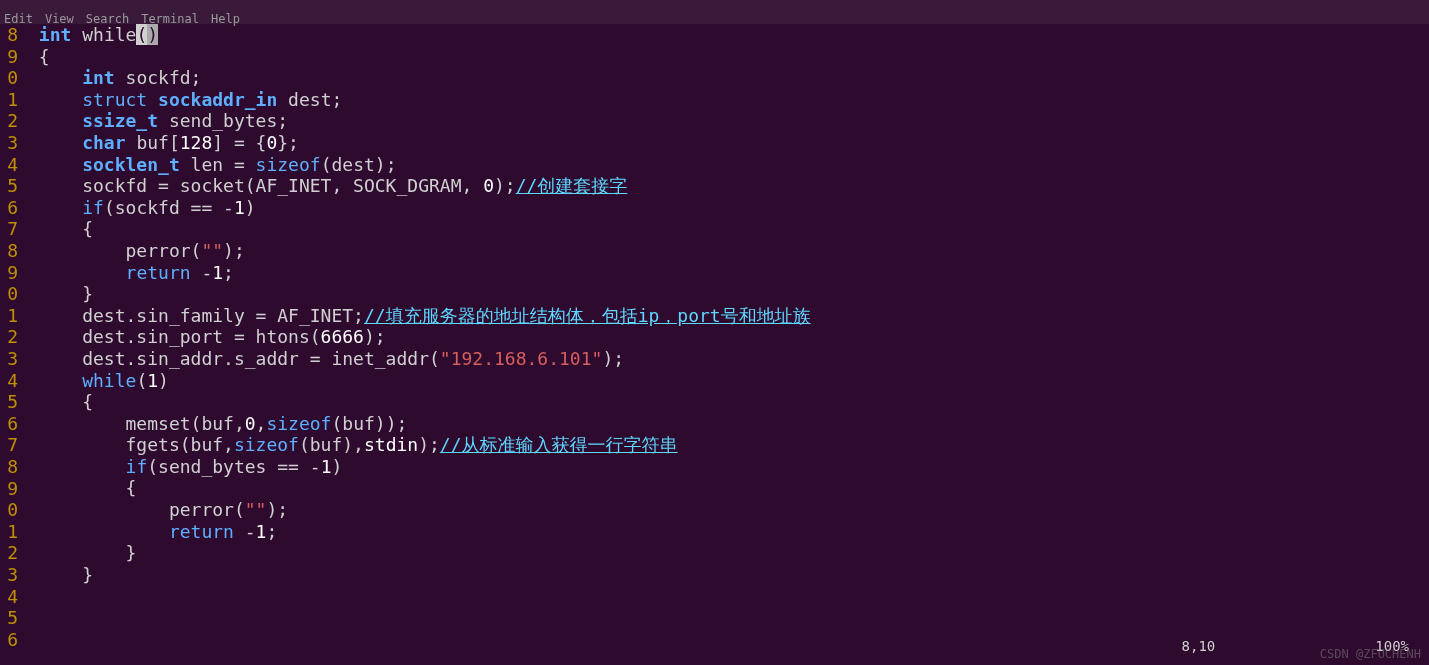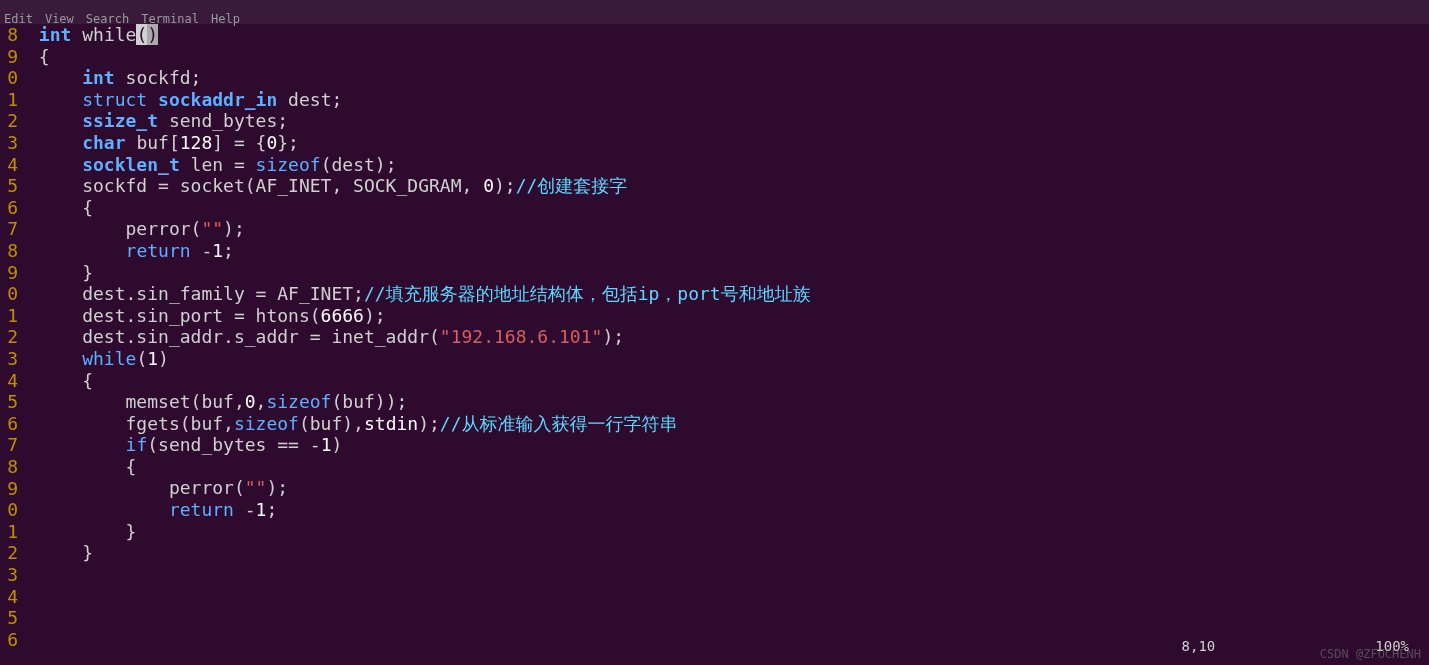--- a/index.html
+++ b/index.html
@@ -40,21 +40,21 @@
   left: 0;
   user-select: none;
 }
 .code {
   margin-left: 10px;
 }
 .kw { color: #5fafff; }
 .type { color: #5fafff; font-weight: bold; }
 .num { color: #ffffff; }
 .str { color: #d75f5f; }
-.cmt { color: #5fd7ff; }
+.cmt { color: #5fd7ff; text-decoration: underline; }
 .id { color: #d0d0d0; }
 .paren-hl { background: #d0d0d0; color: #2d0a2e; }
 .cursor { background: #aaa; color: #2d0a2e; }
 .statusbar {
   position: absolute;
   bottom: 10px;
   right: 20px;
   color: #d0d0d0;
   font-size: 14px;
   display: flex;
@@ -83,21 +83,21 @@
 
 <div class="editor" id="editor">
     <div class="line"><span class="lineno" style="top: 0px;">8</span><span class="code"><span> </span><span class="type">int</span><span> </span><span class="id">while</span><span class="paren-hl">(</span><span class="cursor">)</span></span></div>
     <div class="line"><span class="lineno" style="top: 21.6px;">9</span><span class="code"><span> {</span></span></div>
     <div class="line"><span class="lineno" style="top: 43.2px;">0</span><span class="code"><span>     </span><span class="type">int</span><span> sockfd;</span></span></div>
     <div class="line"><span class="lineno" style="top: 64.8px;">1</span><span class="code"><span>     </span><span class="kw">struct</span><span> </span><span class="type">sockaddr_in</span><span> dest;</span></span></div>
     <div class="line"><span class="lineno" style="top: 86.4px;">2</span><span class="code"><span>     </span><span class="type">ssize_t</span><span> send_bytes;</span></span></div>
     <div class="line"><span class="lineno" style="top: 108px;">3</span><span class="code"><span>     </span><span class="type">char</span><span> buf[</span><span class="num">128</span><span>] = {</span><span class="num">0</span><span>};</span></span></div>
     <div class="line"><span class="lineno" style="top: 129.6px;">4</span><span class="code"><span>     </span><span class="type">socklen_t</span><span> len = </span><span class="kw">sizeof</span><span>(dest);</span></span></div>
     <div class="line"><span class="lineno" style="top: 151.2px;">5</span><span class="code"><span>     sockfd = socket(AF_INET, SOCK_DGRAM, </span><span class="num">0</span><span>);</span><span class="cmt">//创建套接字</span></span></div>
-    <div class="line"><span class="lineno" style="top: 172.8px;">6</span></div>
+    <div class="line"><span class="lineno" style="top: 172.8px;">6</span><span class="code"><span>     </span><span class="kw">if</span><span>(sockfd == -</span><span class="num">1</span><span>)</span></span></div>
     <div class="line"><span class="lineno" style="top: 194.4px;">7</span><span class="code"><span>     {</span></span></div>
     <div class="line"><span class="lineno" style="top: 216px;">8</span><span class="code"><span>         perror(</span><span class="str">""</span><span>);</span></span></div>
     <div class="line"><span class="lineno" style="top: 237.6px;">9</span><span class="code"><span>         </span><span class="kw">return</span><span> -</span><span class="num">1</span><span>;</span></span></div>
     <div class="line"><span class="lineno" style="top: 259.2px;">0</span><span class="code"><span>     }</span></span></div>
     <div class="line"><span class="lineno" style="top: 280.8px;">1</span><span class="code"><span>     dest.sin_family = AF_INET;</span><span class="cmt">//填充服务器的地址结构体，包括ip，port号和地址族</span></span></div>
     <div class="line"><span class="lineno" style="top: 302.4px;">2</span><span class="code"><span>     dest.sin_port = htons(</span><span class="num">6666</span><span>);</span></span></div>
     <div class="line"><span class="lineno" style="top: 324px;">3</span><span class="code"><span>     dest.sin_addr.s_addr = inet_addr(</span><span class="str">"192.168.6.101"</span><span>);</span></span></div>
     <div class="line"><span class="lineno" style="top: 345.6px;">4</span><span class="code"><span>     </span><span class="kw">while</span><span>(</span><span class="num">1</span><span>)</span></span></div>
     <div class="line"><span class="lineno" style="top: 367.2px;">5</span><span class="code"><span>     {</span></span></div>
     <div class="line"><span class="lineno" style="top: 388.8px;">6</span><span class="code"><span>         memset(buf,</span><span class="num">0</span><span>,</span><span class="kw">sizeof</span><span>(buf));</span></span></div>

